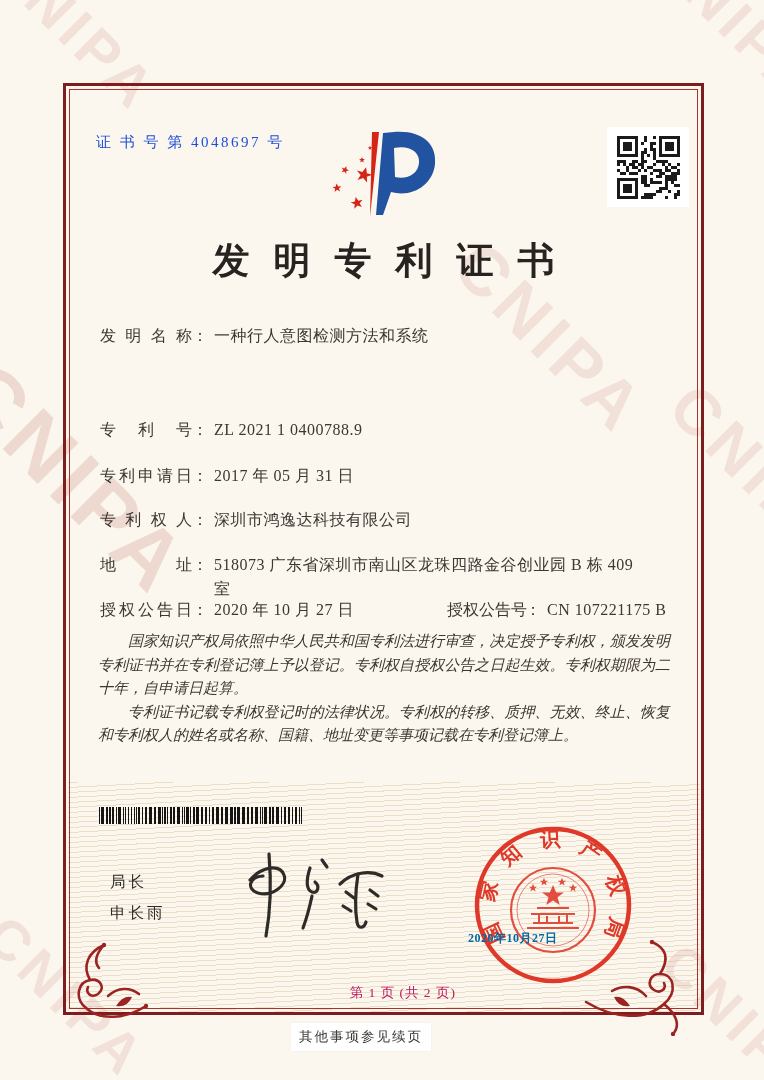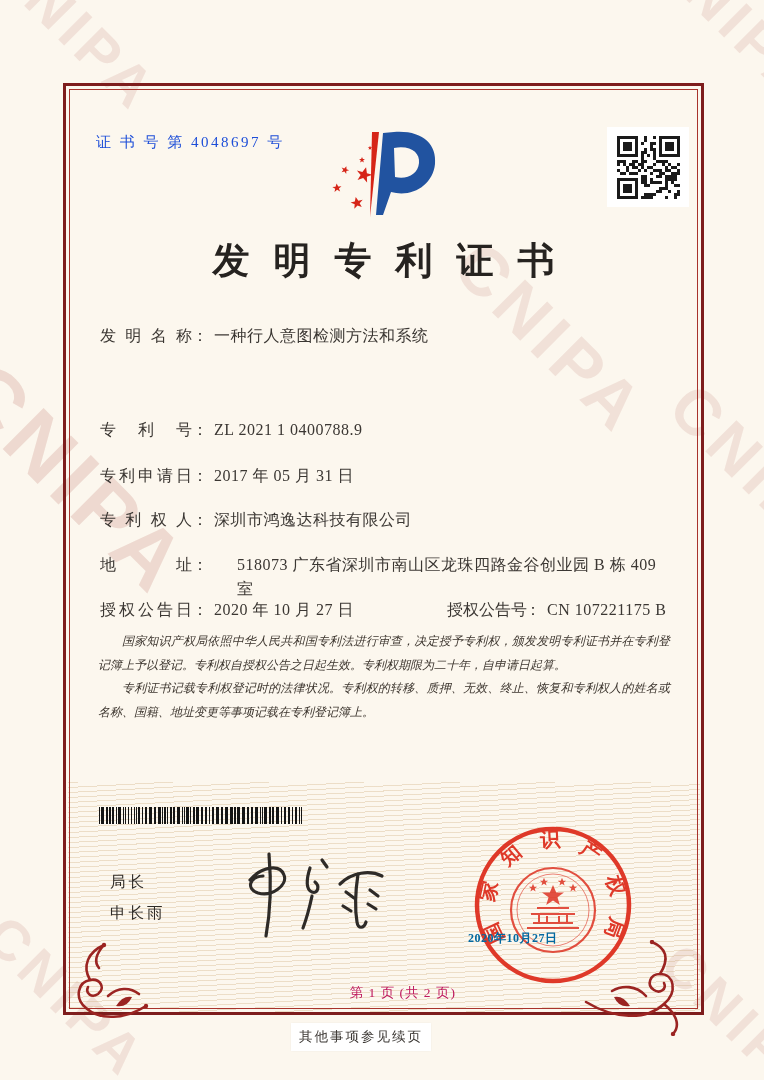--- a/index.html
+++ b/index.html
@@ -16,24 +16,24 @@
   .cert-no{position:absolute;left:96px;top:133px;font-size:15px;letter-spacing:2.5px;color:#1d4ed8;z-index:3;}
   .logo{position:absolute;left:312px;top:127px;width:140px;height:102px;z-index:3;}
   .qr-wrap{position:absolute;left:607px;top:127px;width:82px;height:80px;background:#fff;z-index:3;
       display:flex;align-items:center;justify-content:center;}
   .title{position:absolute;left:63px;top:236px;width:641px;text-align:center;font-size:37px;
       font-weight:700;letter-spacing:24px;padding-left:24px;box-sizing:border-box;color:#262320;z-index:3;}
   .row{position:absolute;left:100px;font-size:16px;line-height:24px;z-index:3;white-space:nowrap;}
   .flabel{display:inline-block;width:92px;text-align:justify;text-align-last:justify;vertical-align:top;}
   .fcolon{vertical-align:top;padding-right:6px;}
   .fvalue{vertical-align:top;letter-spacing:.5px;}
-  .addr-lines{display:inline-block;vertical-align:top;letter-spacing:.5px;margin-left:23px;}
+  .addr-lines{display:inline-block;vertical-align:top;letter-spacing:.5px;}
   .grant-grp2{position:absolute;left:320px;top:0;white-space:nowrap;}
   .grant-grp2 .flabel{width:78px;margin-left:27px;}
-  .paras{position:absolute;left:98px;top:630px;width:572px;z-index:3;font-size:12px;
+  .paras{position:absolute;left:98px;top:630px;width:572px;z-index:3;font-size:15px;
       line-height:23.5px;text-align:justify;color:#3d362f;font-style:italic;}
   .paras p{margin:0;text-indent:2em;}
   .barcode{position:absolute;left:99px;top:807px;z-index:3;}
   .chief{position:absolute;left:110px;z-index:3;font-family:"Liberation Sans","DejaVu Sans",sans-serif;
       font-size:15.5px;letter-spacing:3px;color:#2e2a26;}
   .sig{position:absolute;left:222px;top:848px;z-index:3;}
   .seal{position:absolute;left:472px;top:824px;width:162px;height:162px;z-index:4;}
   .seal-date{position:absolute;left:468px;top:930px;width:174px;text-align:left;z-index:5;
       color:#0369a1;font-size:12px;font-weight:600;white-space:nowrap;letter-spacing:.5px;}
   .page-num{position:absolute;left:276px;top:984px;width:180px;text-align:right;font-size:13.5px;

